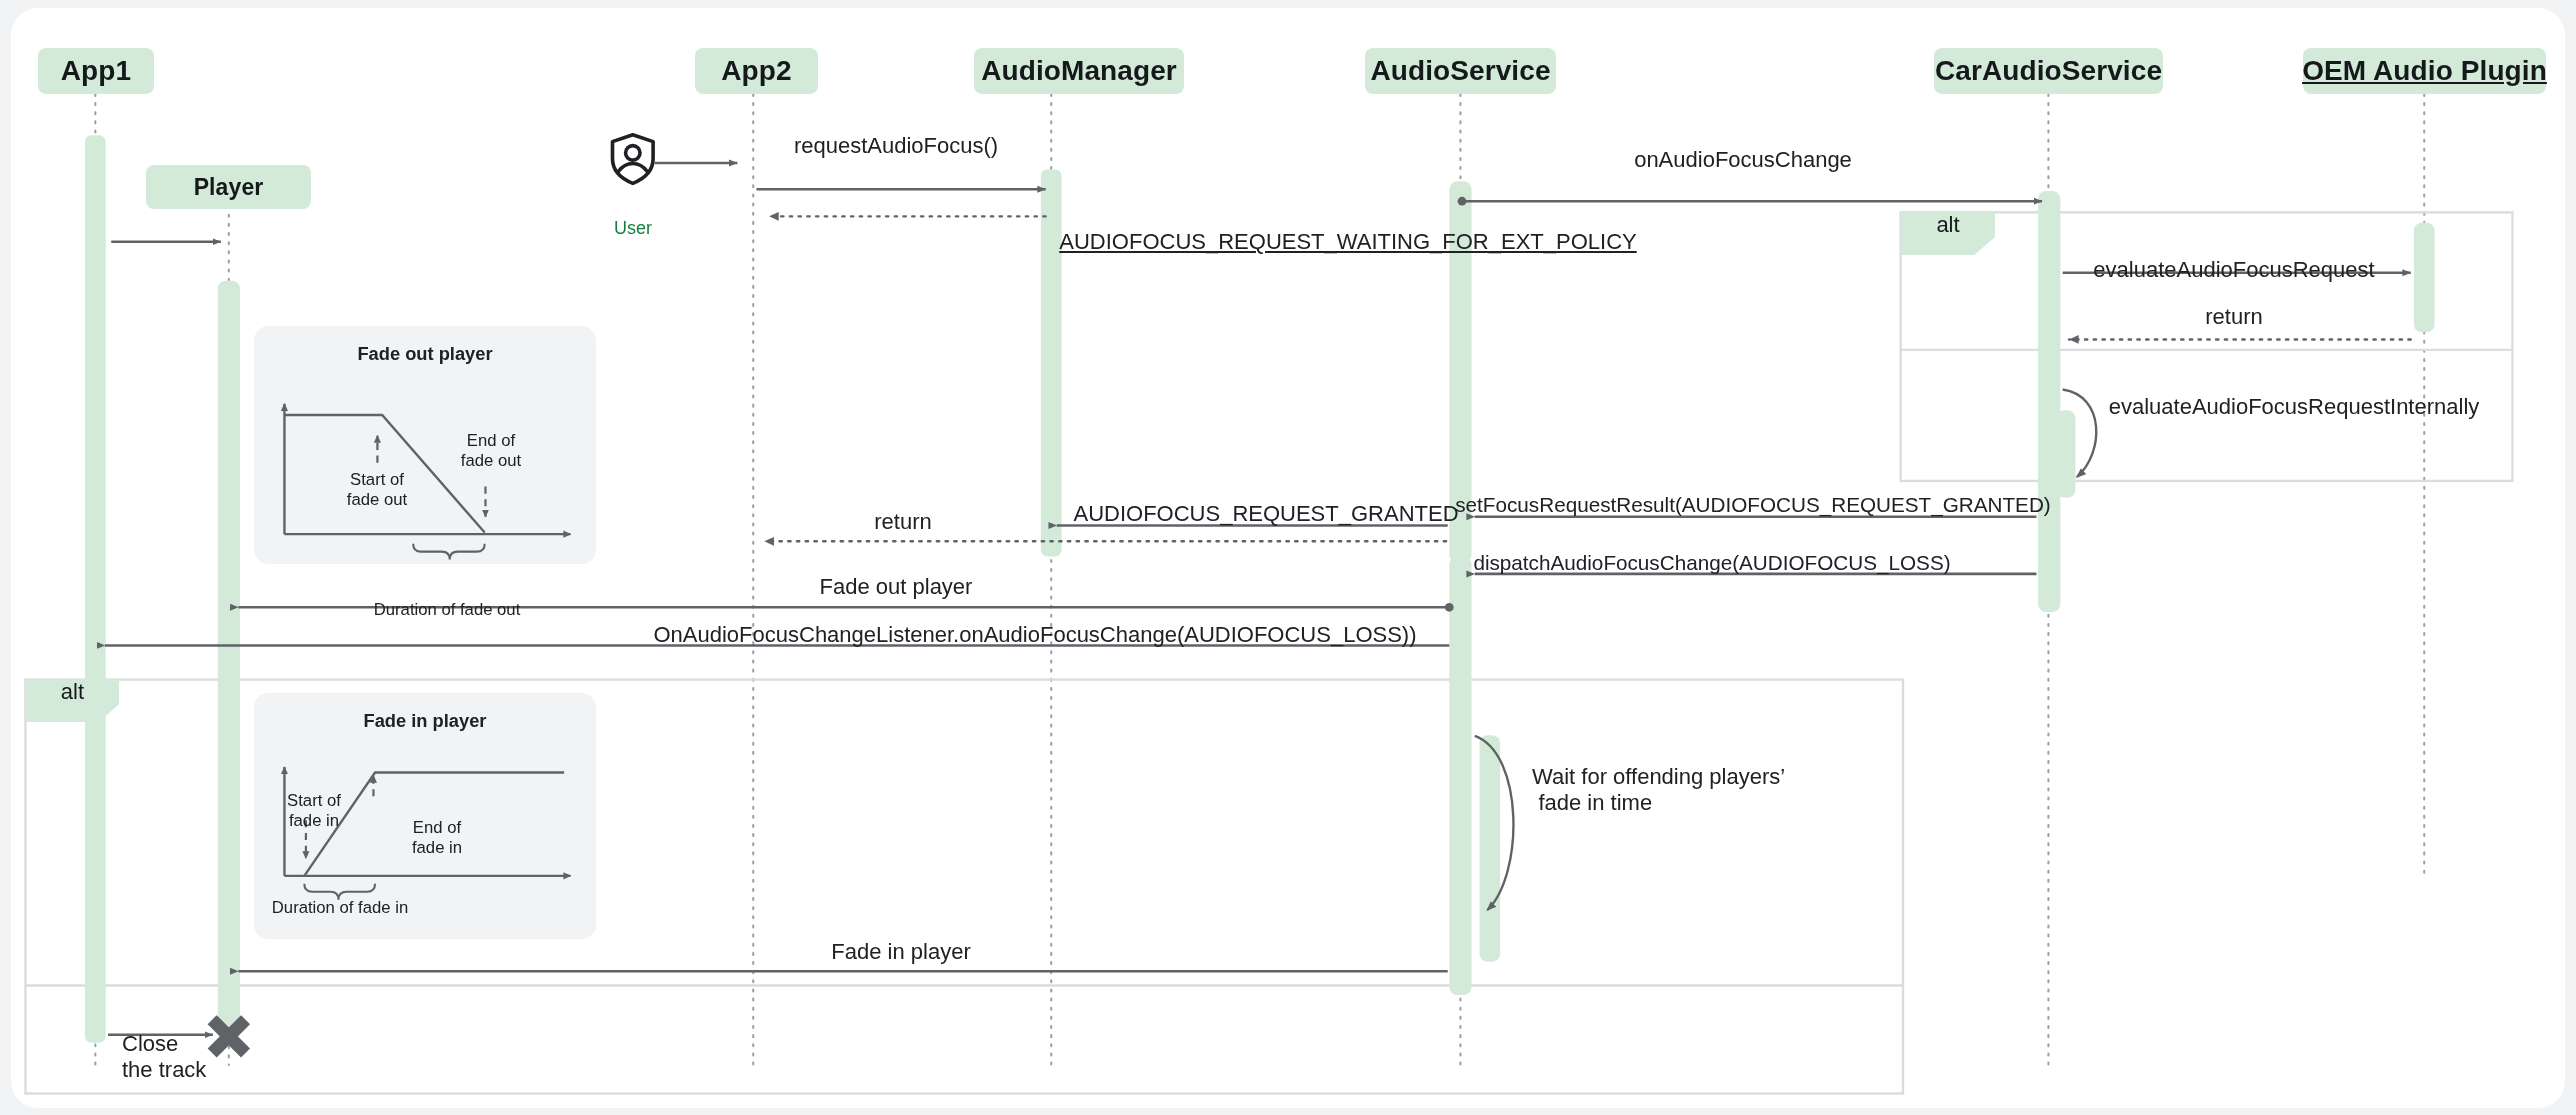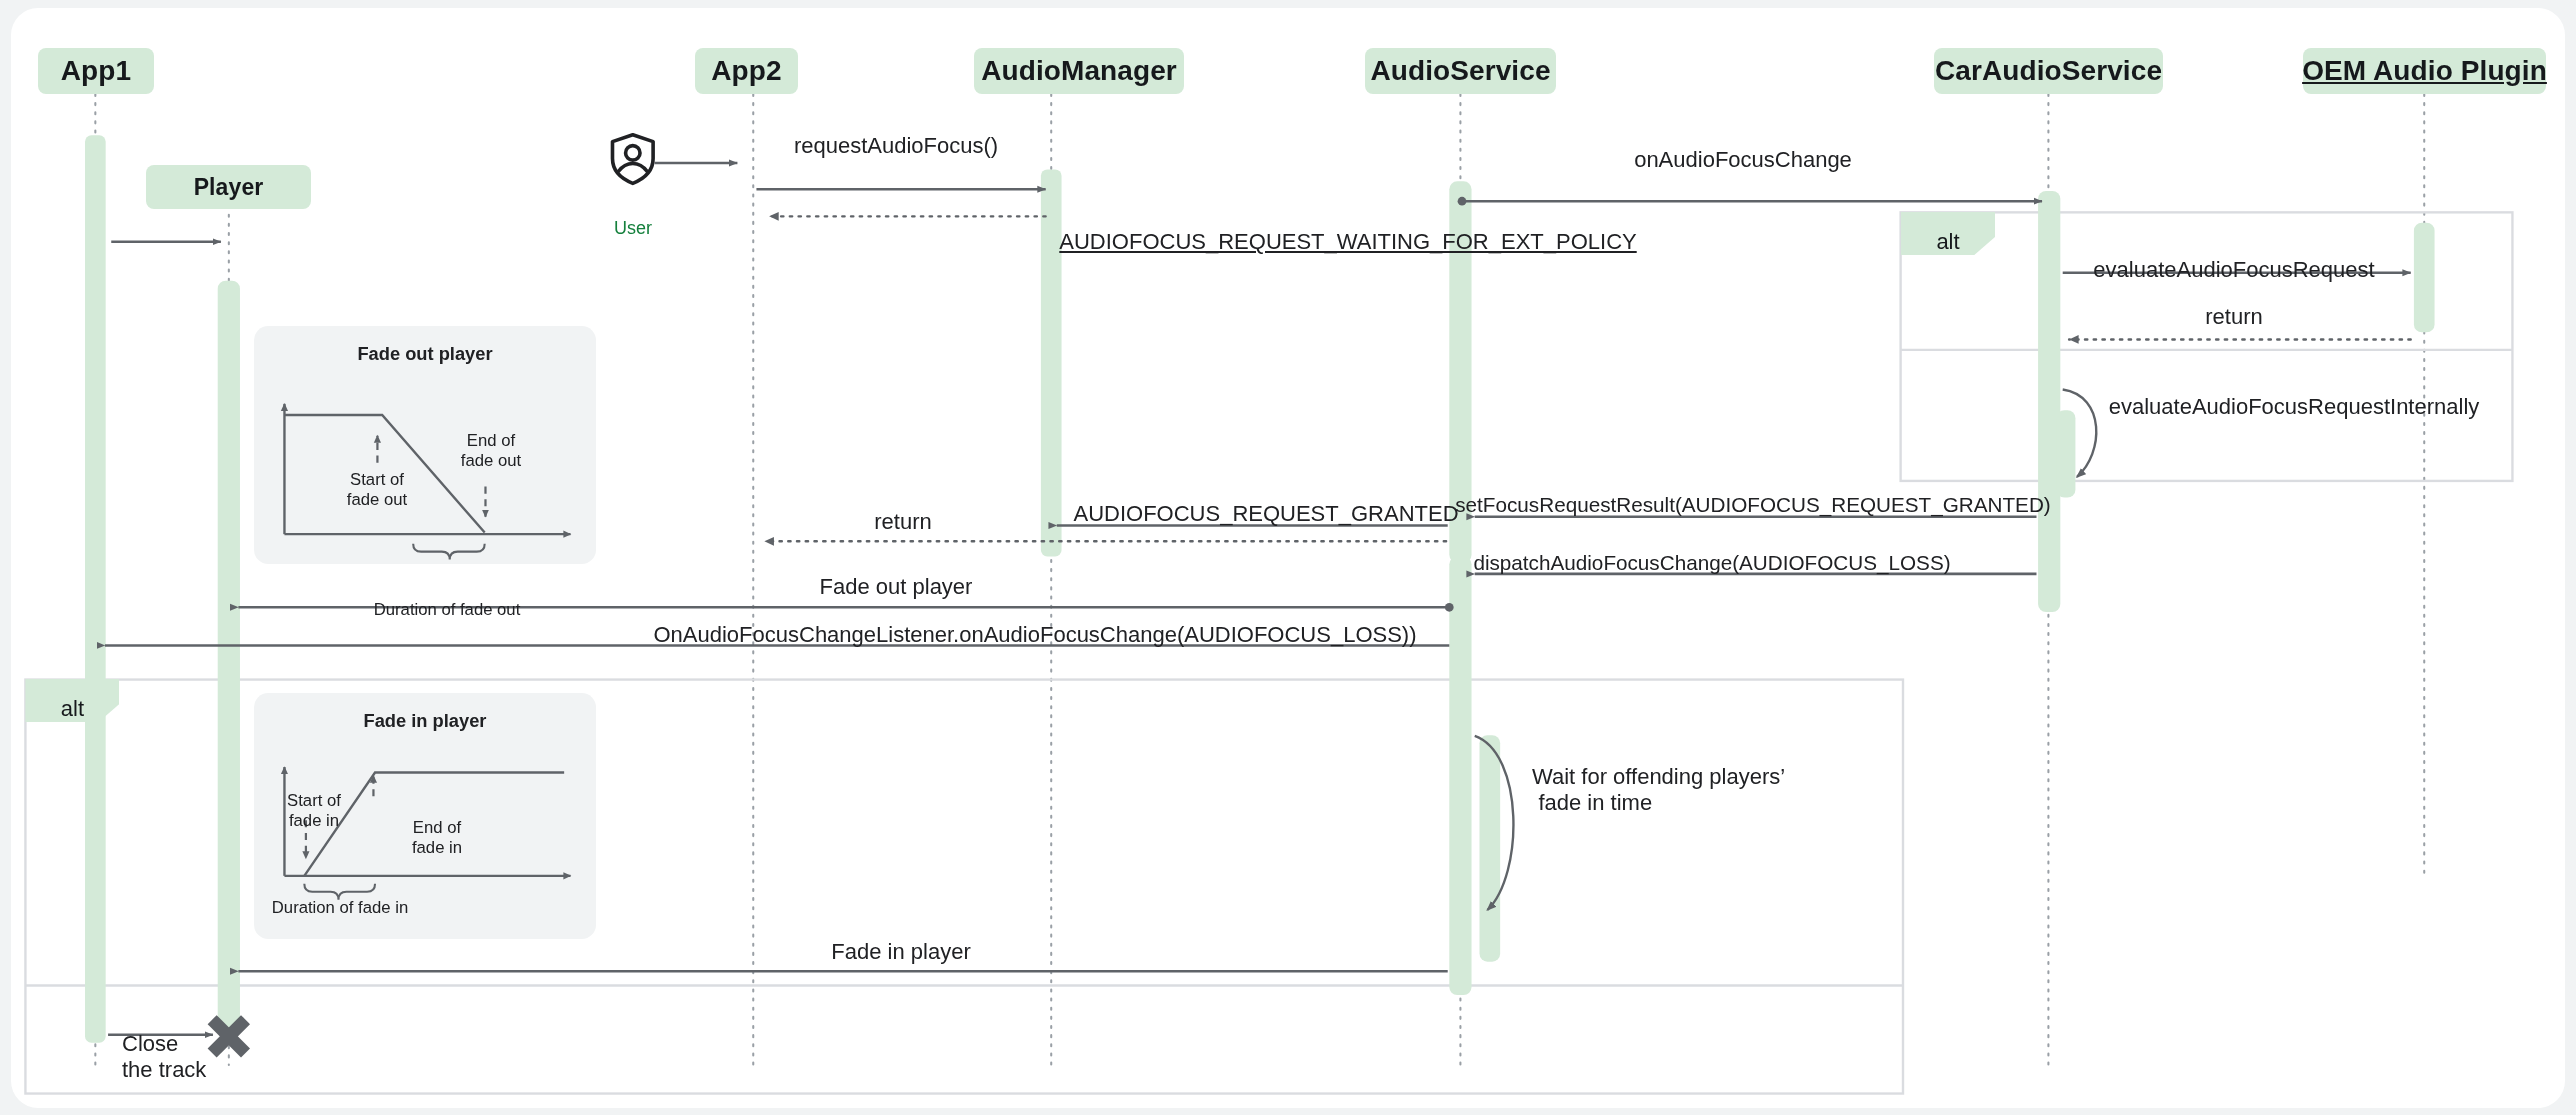--- a/index.html
+++ b/index.html
@@ -18,21 +18,21 @@
   .actor.h{height:46px;font-size:28px;}
   .actor.small{height:44px;font-size:23px;}
   .msg{
     position:absolute;color:#202124;font-size:22px;
     white-space:nowrap;line-height:1.18;
   }
   .msg.c{transform:translateX(-50%);text-align:center;}
   .msg.l{text-align:left;}
   .alt-tag{
     position:absolute;background:#d4ead8;color:#16191c;font-size:22px;
-    display:flex;align-items:flex-end;justify-content:center;
+    display:flex;align-items:flex-start;justify-content:center;
     box-sizing:border-box;
   }
   .userlabel{position:absolute;font-size:18px;color:#15803d;transform:translateX(-50%);}
   .chartbox{
     position:absolute;background:#f1f3f4;border-radius:14.3px;box-sizing:border-box;
   }
   .chart-title{
     position:absolute;left:0;right:0;text-align:center;font-weight:700;
     font-size:18.3px;color:#202124;
   }
@@ -229,21 +229,21 @@
   </svg>
 
   <div class="actor h" style="left:38px;top:48px;width:116px;">
       <span>App1</span>
     </div>
 
   <div class="actor small" style="left:146px;top:165px;width:165px;">
       <span>Player</span>
     </div>
 
-  <div class="actor h" style="left:695px;top:48px;width:103px;">
+  <div class="actor h" style="left:695px;top:48px;width:123px;">
       <span>App2</span>
     </div>
 
   <div class="actor h" style="left:974px;top:48px;width:210px;">
       <span>AudioManager</span>
     </div>
 
   <div class="actor h" style="left:1365px;top:48px;width:191px;">
       <span>AudioService</span>
     </div>

